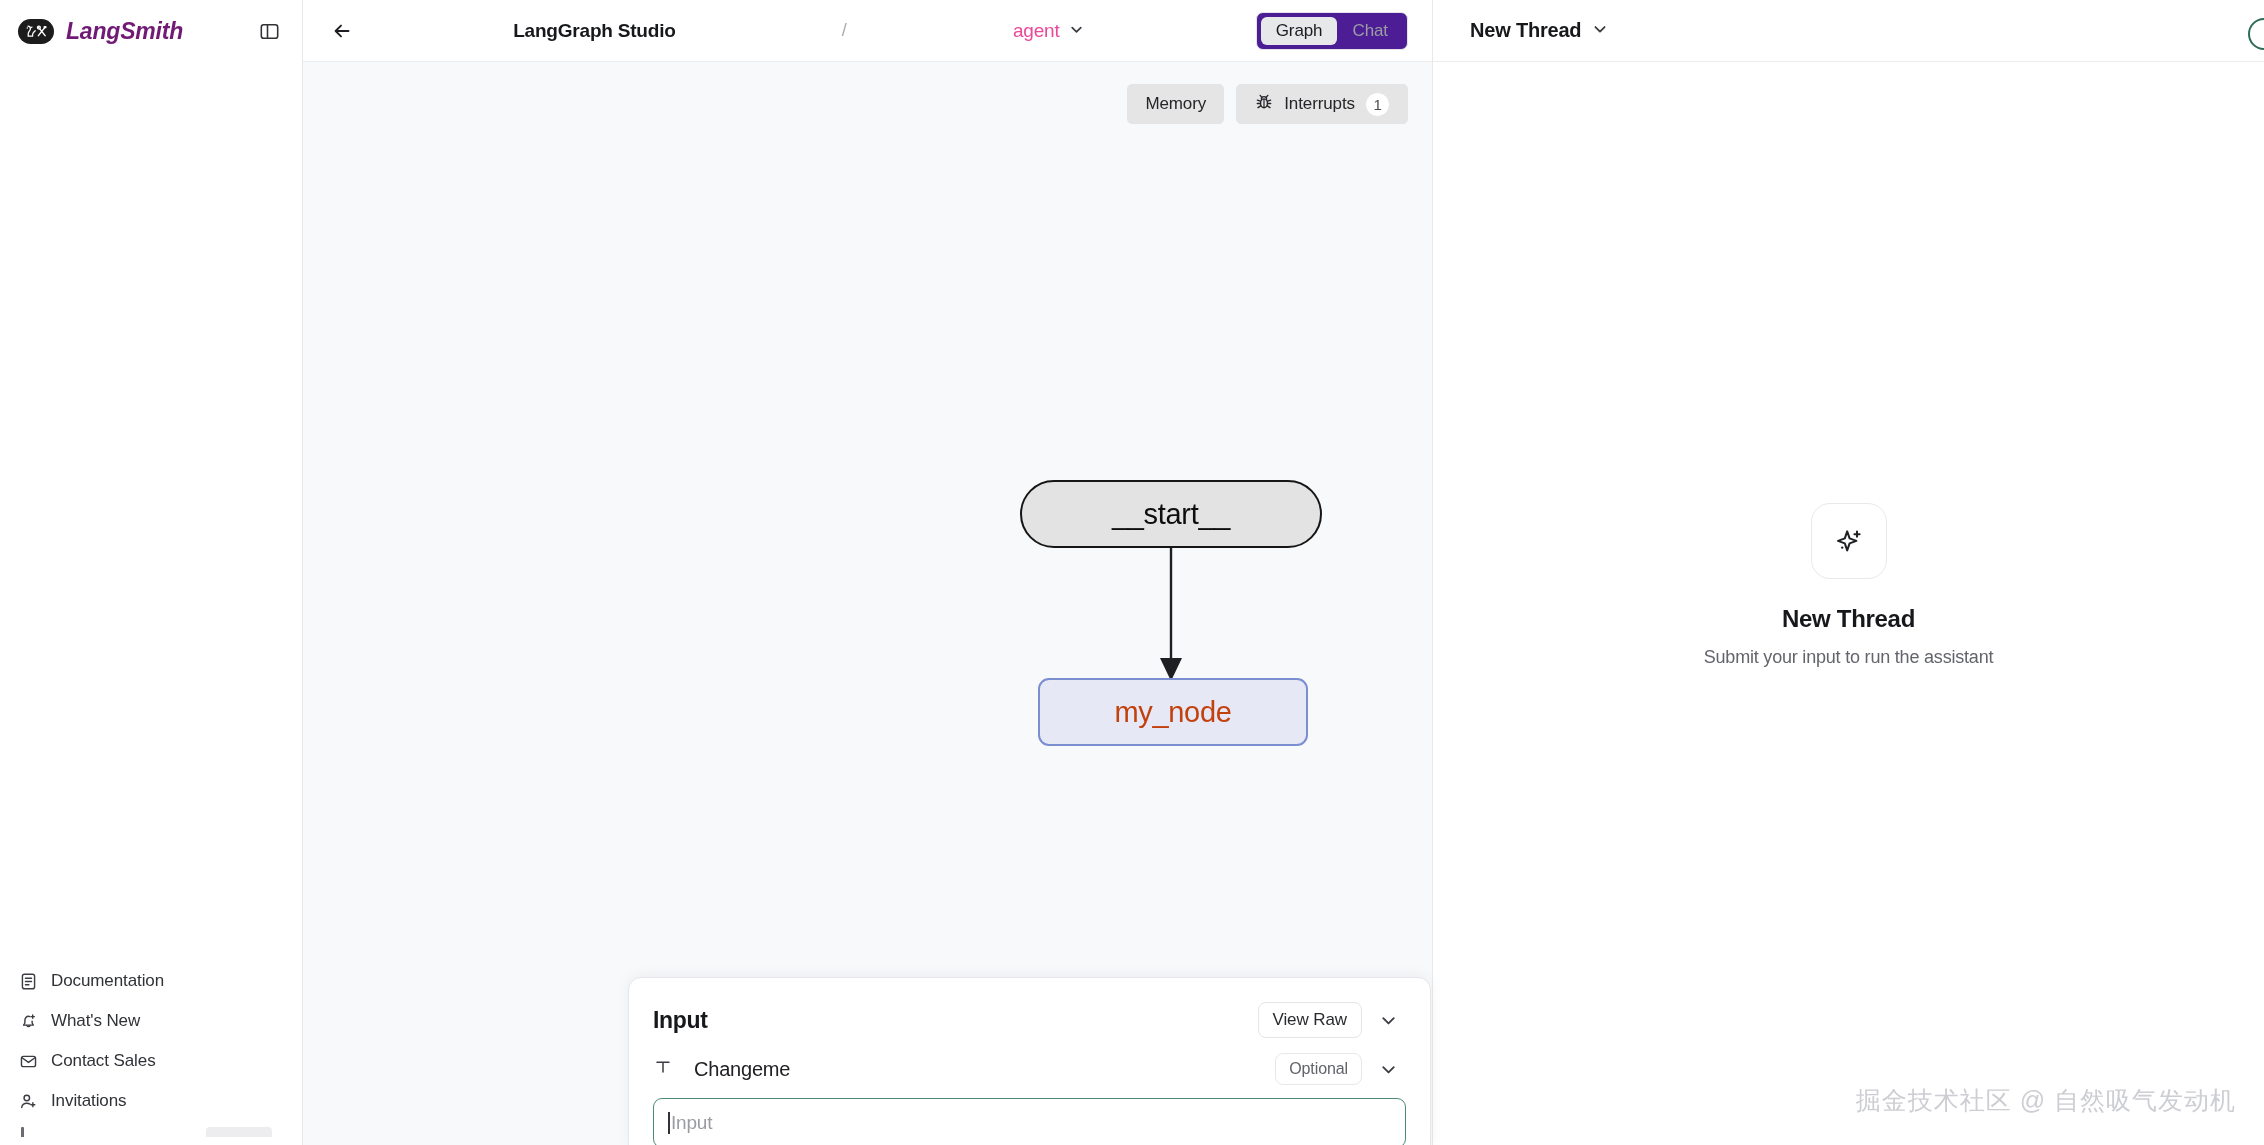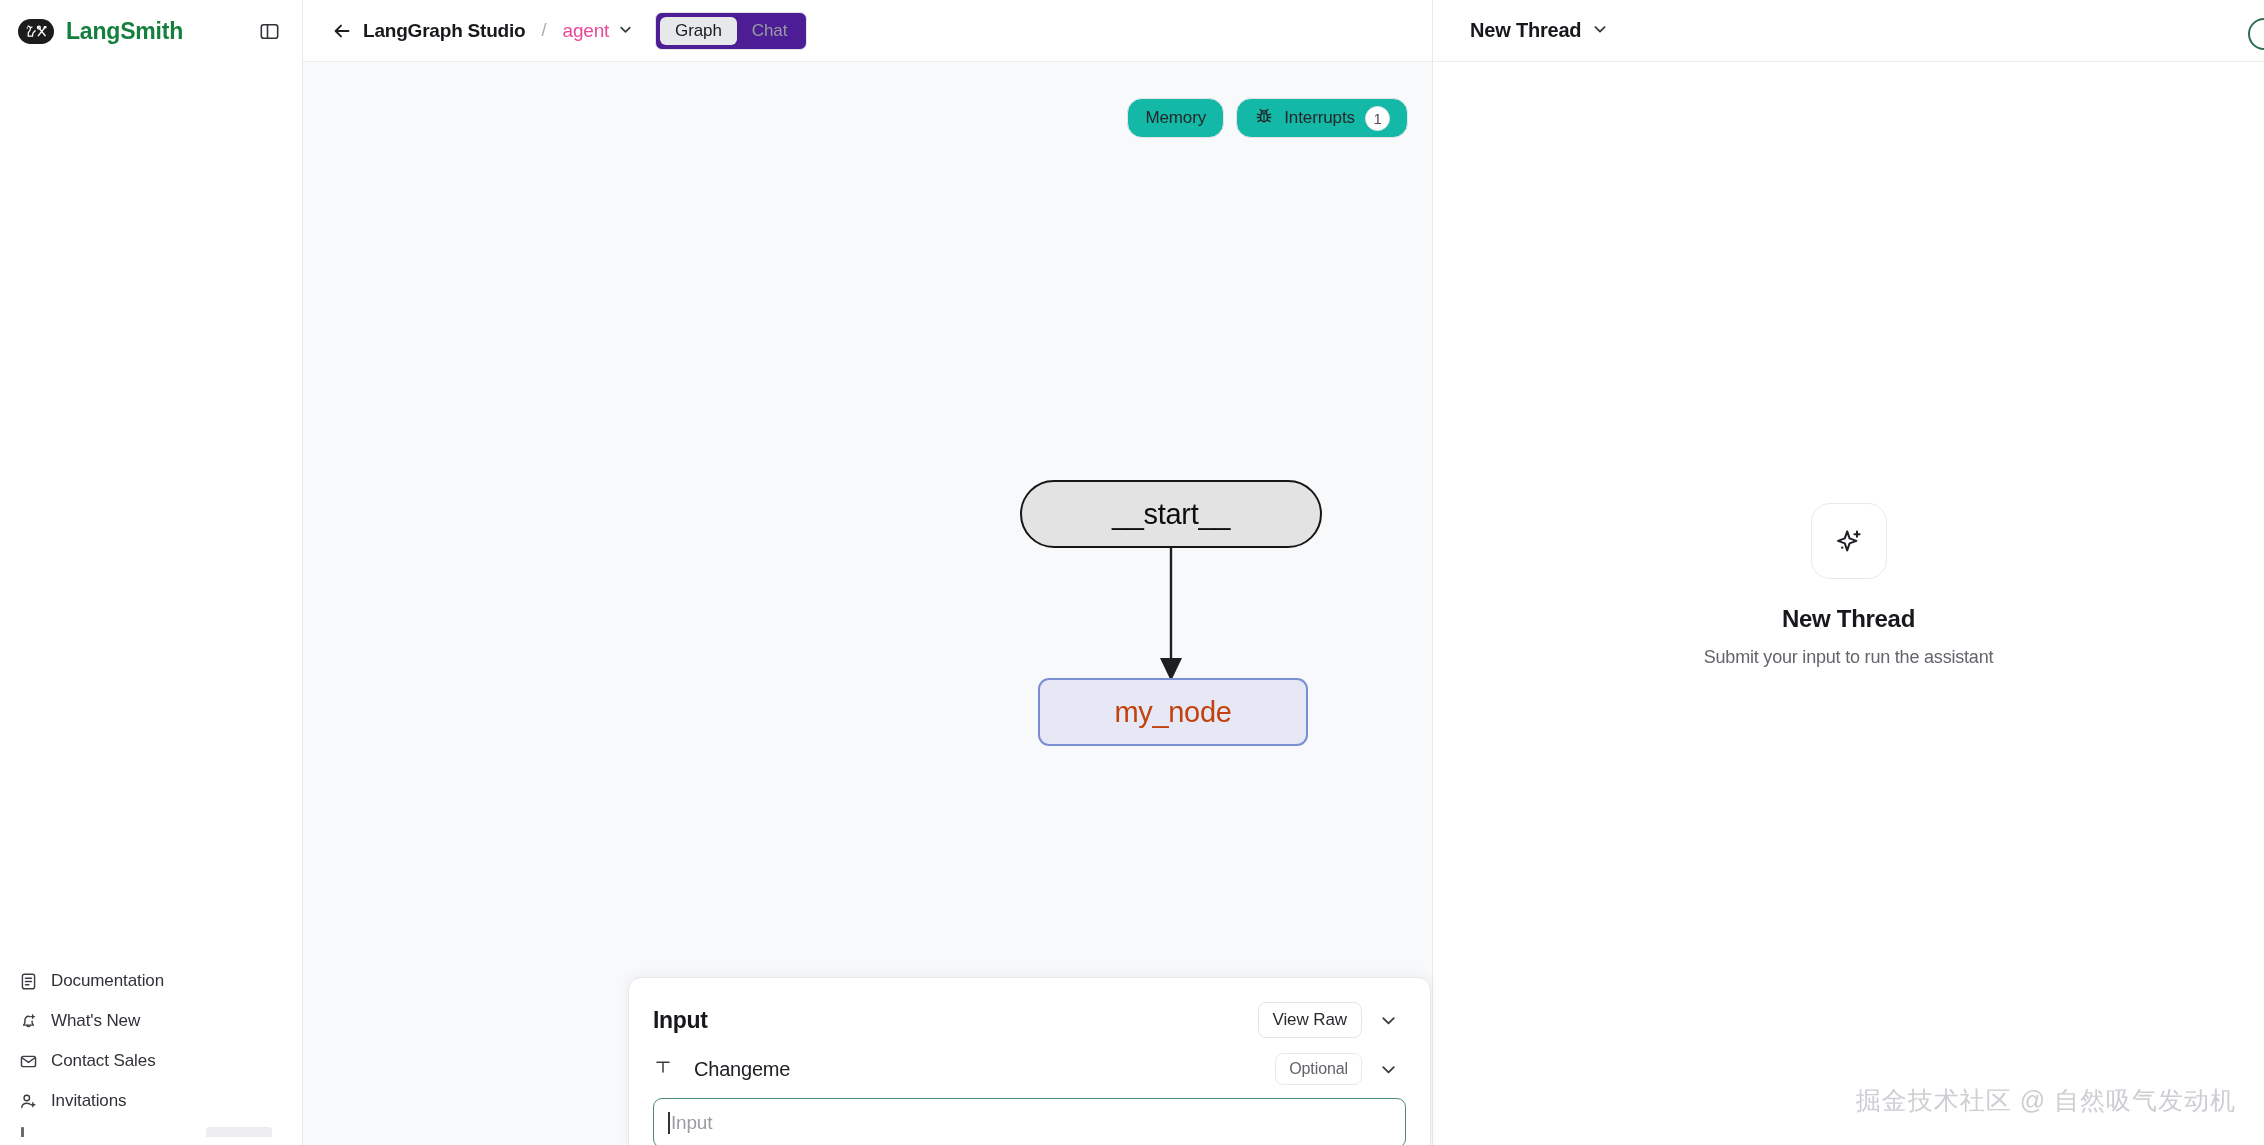--- a/index.html
+++ b/index.html
@@ -22,22 +22,22 @@
   .sidebar-top {
     height: 62px; display: flex; align-items: center;
     padding: 0 18px 0 18px; gap: 12px;
   }
   .brand-logo {
     width: 36px; height: 25px; border-radius: 13px;
     background: #1c1c1c; flex: 0 0 36px;
     display: flex; align-items: center; justify-content: center;
   }
   .brand-name {
-    font-size: 23px; font-weight: 600; color: #15803d;
-    letter-spacing: -0.2px; flex: 1;
+    font-size: 23px; font-weight: 600; color: #701a75;
+    letter-spacing: -0.2px; flex: 1; font-style: italic;
   }
   .panel-toggle {
     width: 30px; height: 30px; display: flex;
     align-items: center; justify-content: center;
     cursor: pointer; border-radius: 5px;
   }
 
   .sidebar-spacer { flex: 1; }
 
   .sidebar-bottom { padding: 0 0 8px 0; }
@@ -67,20 +67,21 @@
     border-right: 1px solid #e9e9ec;
     background: #ffffff;
     position: relative;
   }
   .topbar {
     height: 62px; flex: 0 0 62px;
     display: flex; align-items: center;
     padding: 0 24px; gap: 0px;
     background: #ffffff;
     border-bottom: 1px solid #eceef1;
+    justify-content: space-between;
   }
   .back-btn {
     width: 30px; height: 30px; display: flex; align-items: center;
     justify-content: center; cursor: pointer; border-radius: 5px; color:#1d1e21;
   }
   .bc-title {
     font-size: 19px; font-weight: 600; color: #17181b;
     margin-left: 6px; letter-spacing: -0.2px; cursor: pointer;
   }
   .bc-sep { font-size: 18px; color: #a9abb1; margin: 0 16px; }
@@ -102,25 +103,24 @@
   .seg-btn.active { background: #e7e8ea; color: #1a1b1e; font-weight: 500; }
 
   .canvas {
     flex: 1; position: relative; background: #f8f9fb; overflow: hidden;
   }
   .canvas-tools {
     position: absolute; top: 22px; right: 24px;
     display: flex; align-items: center; gap: 12px; z-index: 5;
   }
   .tool-btn {
-    height: 40px; border: 1px solid #e2e4e7; border-radius: 15px;
-    background: #14b8a6; display: flex; align-items: center; gap: 10px;
+    height: 40px; border: 1px solid #e2e4e7; border-radius: 5px;
+    background: #e5e5e5; display: flex; align-items: center; gap: 10px;
     padding: 0 17px; font-size: 17px; color: #25262a; cursor: pointer;
     letter-spacing:-0.1px;
-    margin-top:14px;
   }
   .badge-count {
     min-width: 25px; height: 25px; border-radius: 13px;
     border: 1px solid #e3e4e7; background: #fff;
     display: flex; align-items: center; justify-content: center;
     font-size: 15px; color: #4b4d53;
   }
 
   .graph-stage {
     position: absolute; left: 0; top: 0; width: 100%; height: 100%;

